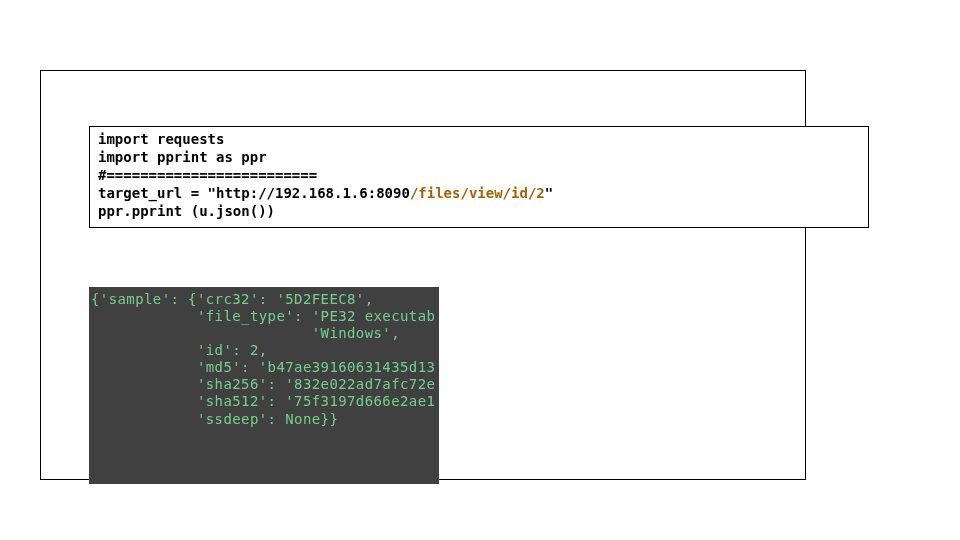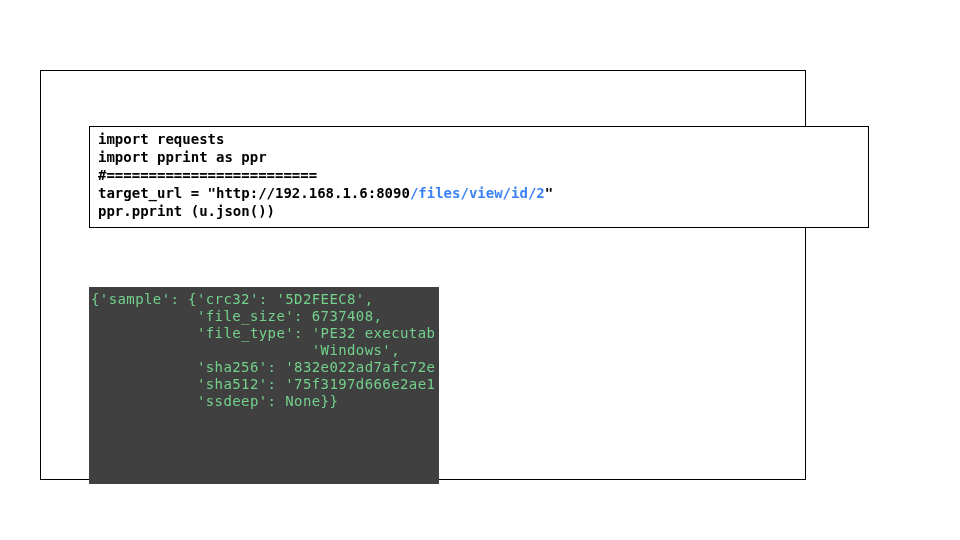--- a/index.html
+++ b/index.html
@@ -32,21 +32,21 @@
     padding: 4px 8px 6px 8px;
     background: #fff;
     line-height: 1.28;
     font-weight: bold;
   }
   .code-box div {
     white-space: pre;
     color: #000;
   }
   .code-box .red {
-    color: #3b82f6;
+    color: #a16207;
   }
   .term-box {
     position: absolute;
     left: 48px;
     top: 216px;
     width: 350px;
     height: 197px;
     background: #404040;
     overflow: hidden;
     line-height: 1.22;
@@ -67,21 +67,22 @@
   <div class="code-box">
     <div>import requests</div>
     <div>import pprint as ppr</div>
     <div>#=========================</div>
     <div><span>target_url = "http://192.168.1.6:8090</span><span class="red">/files/view/id/2</span><span>"</span></div>
     <div>ppr.pprint (u.json())</div>
   </div>
 
   <div class="term-box">
     <div>{'sample': {'crc32': '5D2FEEC8',</div>
-    <div>            'file_size': 6737408,</div>
     <div>            'file_type': 'PE32 executab</div>
     <div>                         'Windows',</div>
+    <div>            'id': 2,</div>
+    <div>            'md5': 'b47ae39160631435d13</div>
     <div>            'sha256': '832e022ad7afc72e</div>
     <div>            'sha512': '75f3197d666e2ae1</div>
     <div>            'ssdeep': None}}</div>
   </div>
 
 </div>
 
 </body></html>

